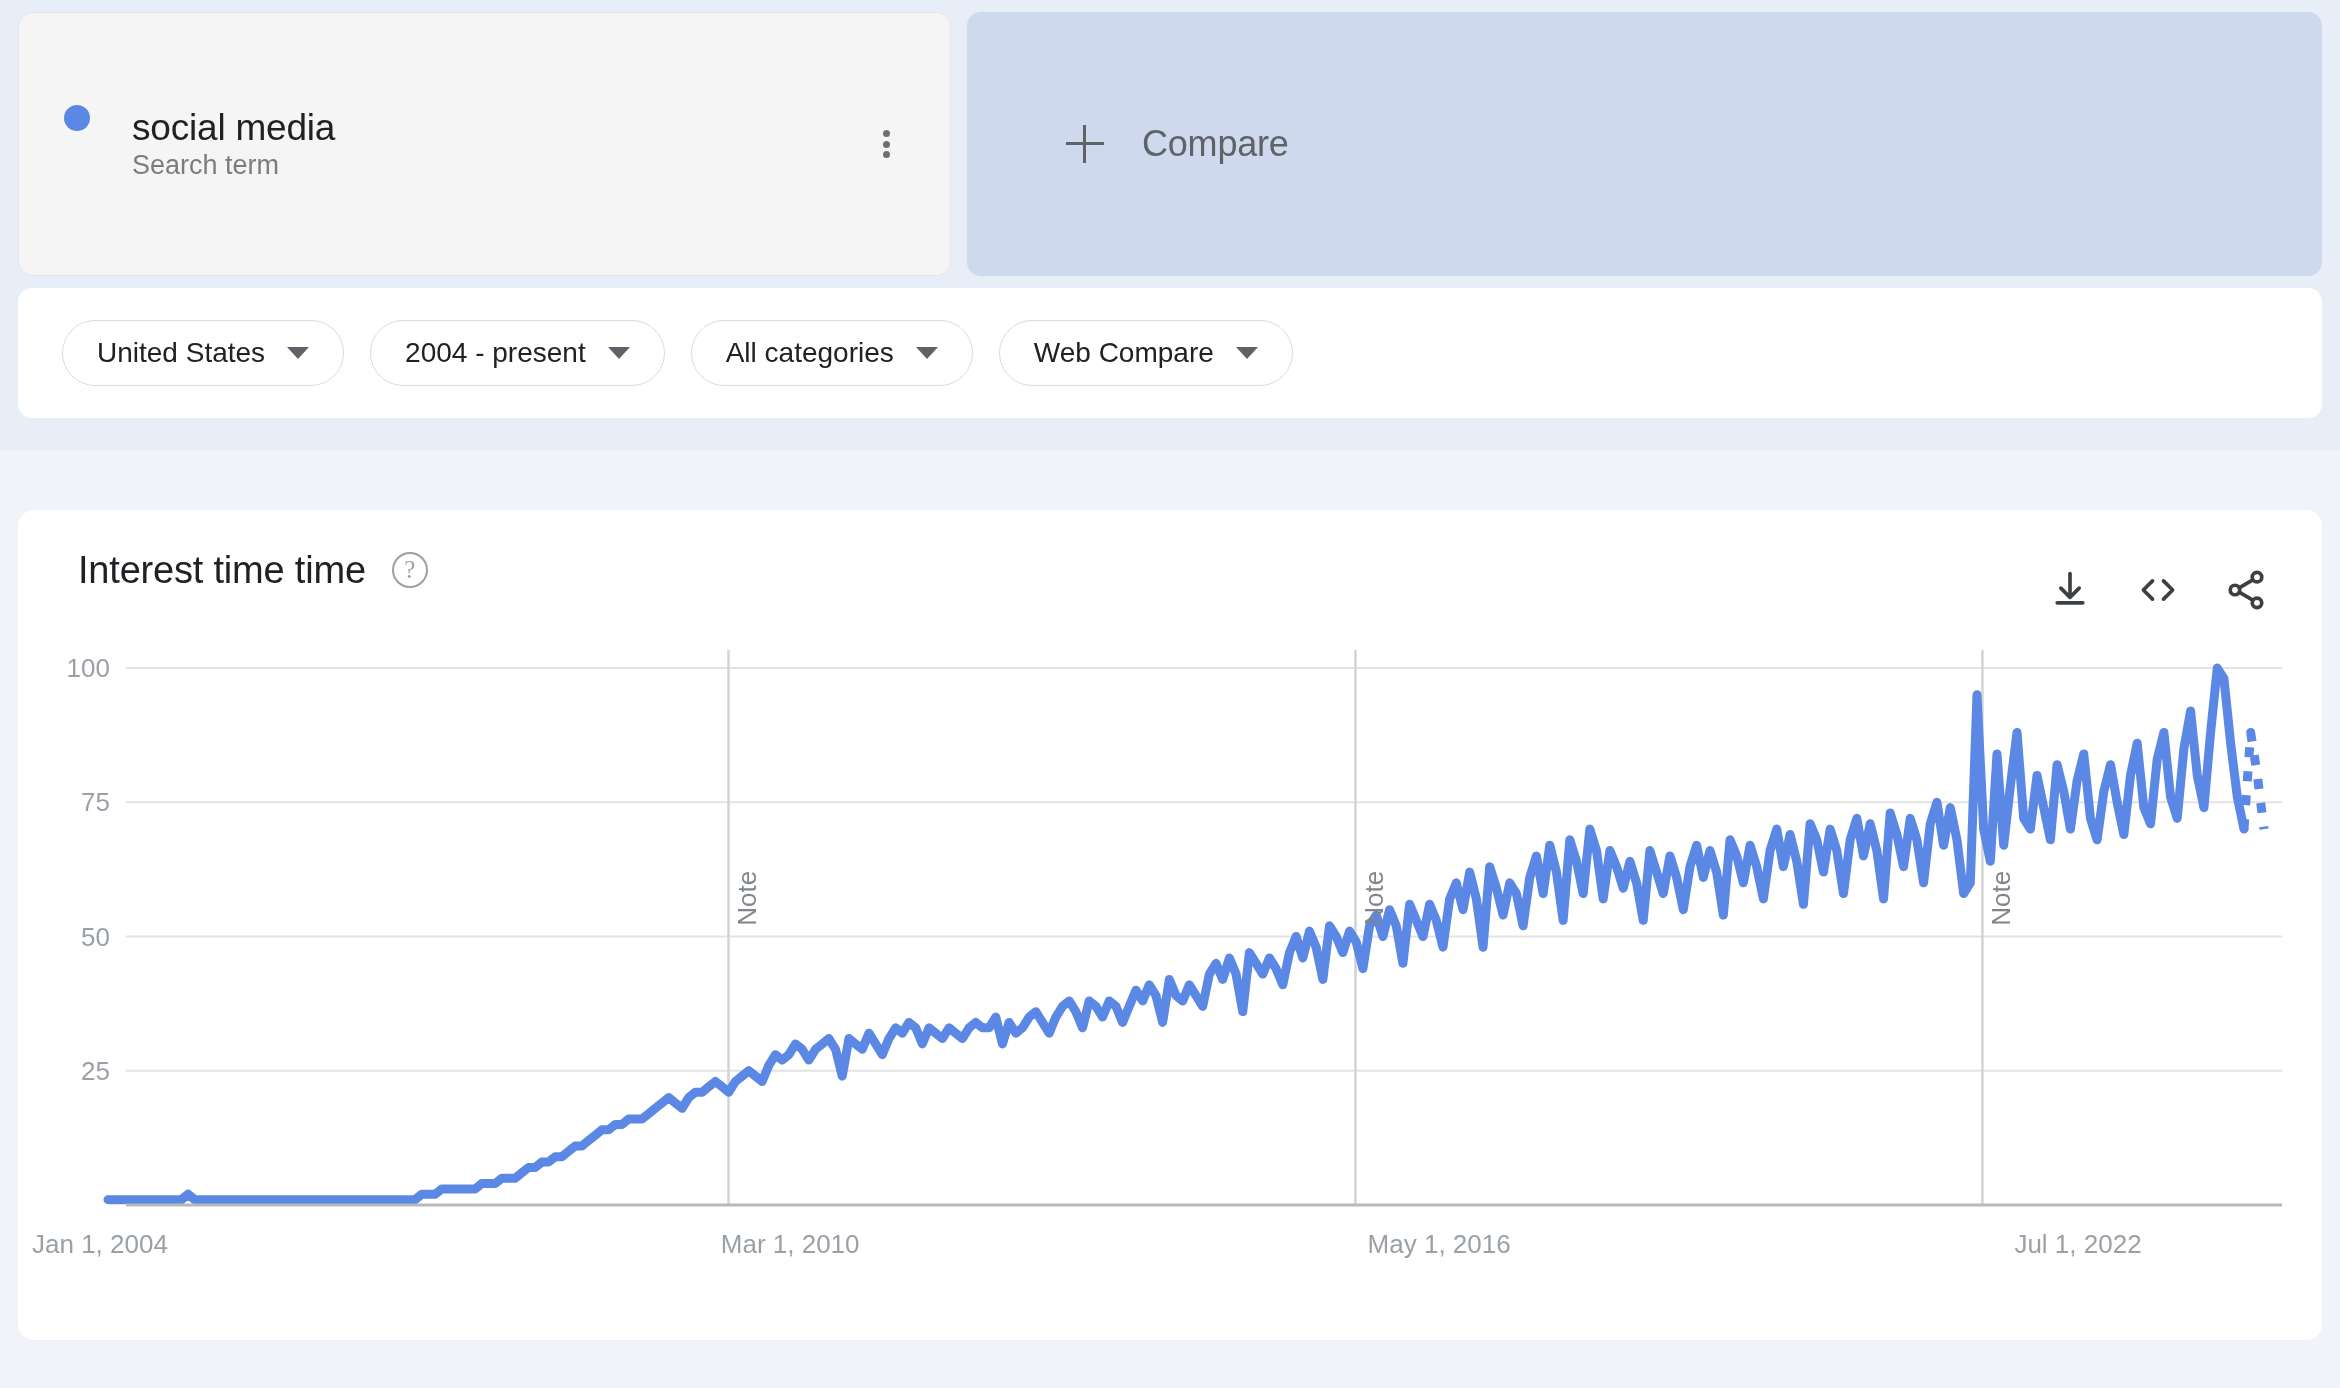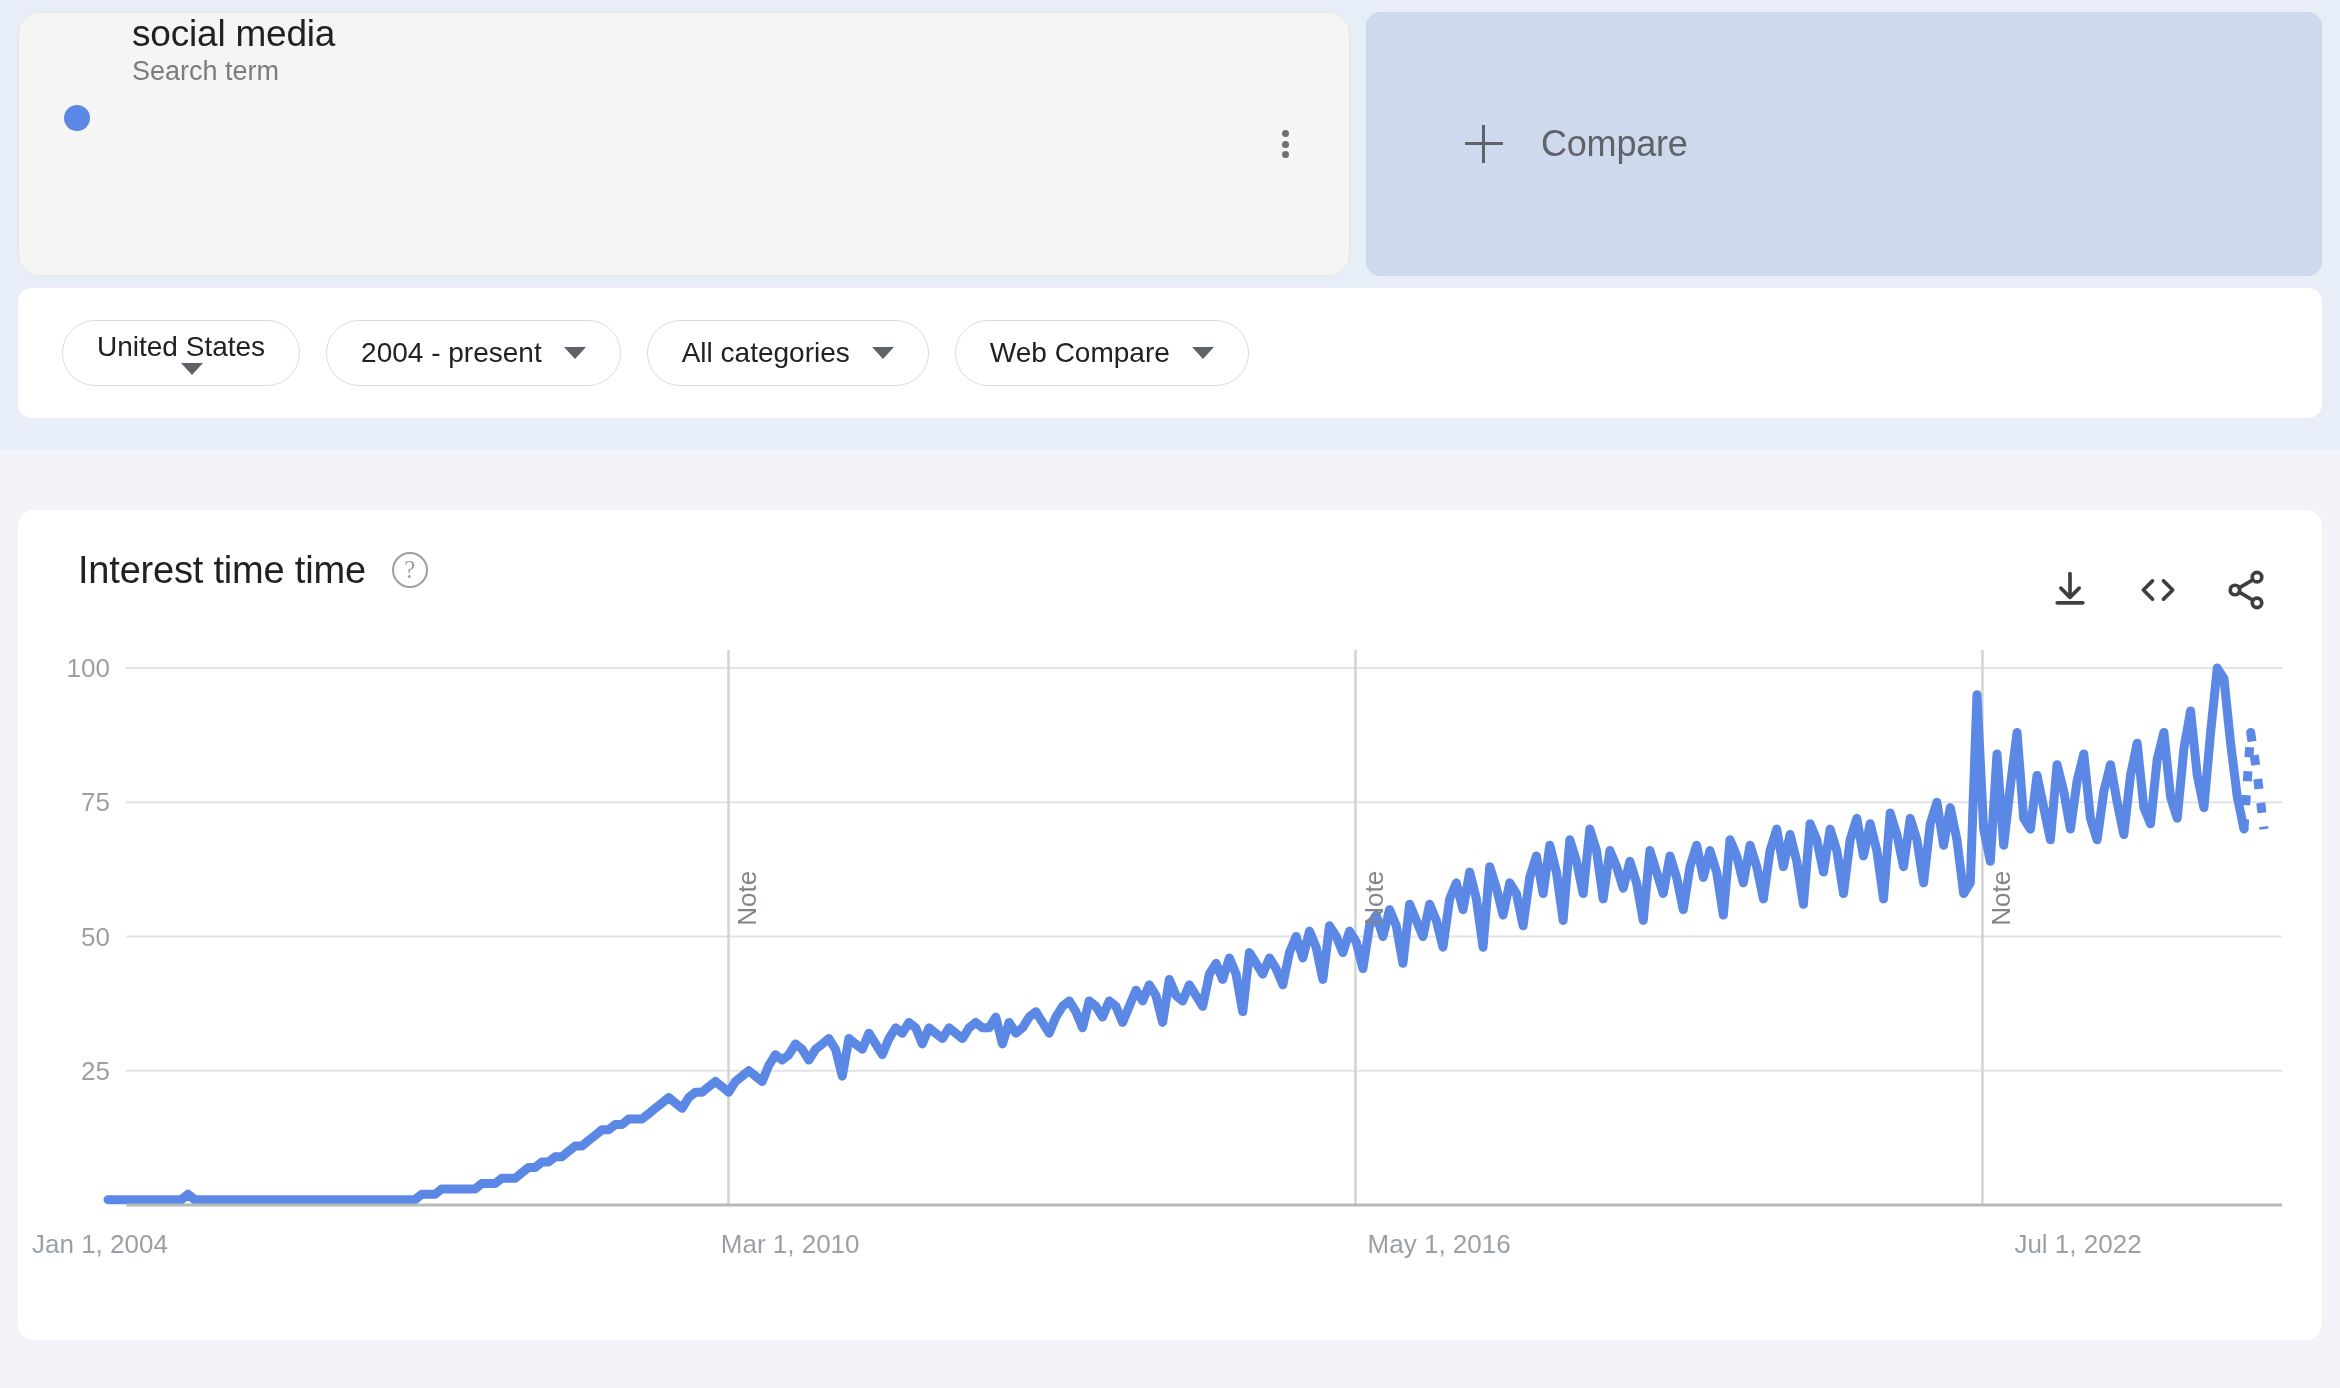--- a/index.html
+++ b/index.html
@@ -21,26 +21,26 @@
     background: #f1f3f8;
   }
 
   
   .query-row {
     position: absolute; left: 18px; top: 12px;
     width: 2304px; height: 264px;
     display: flex; gap: 16px;
   }
   .term-card {
-    width: 1332px; height: 264px;
+    width: 933px; height: 264px;
     background: #f5f5f5;
     border: 1px solid #e6e6e6;
-    border-radius: 21px;
+    border-radius: 14px;
     position: relative;
-    display: flex; align-items: flex-start;
+    display: flex; align-items: center;
   }
   .term-dot {
     width: 26px; height: 26px; border-radius: 50%;
     background: #5b87e5;
     margin-left: 45px; margin-right: 0;
     flex: 0 0 auto;
     align-self: flex-start;
     margin-top: 92px;
   }
   .term-text { margin-left: 42px; }
@@ -87,21 +87,21 @@
     position: absolute; left: 18px; top: 288px;
     width: 2304px; height: 130px;
     background: #ffffff; border-radius: 14px;
     display: flex; align-items: center;
   }
   .chip {
     height: 66px; border: 1px solid #dadce0; border-radius: 33px;
     display: flex; align-items: center; justify-content: center;
     padding: 0 34px; margin-left: 26px; cursor: pointer; background: #fff;
   }
-  .chip:first-child { margin-left: 44px; flex-direction: column; }
+  .chip:first-child { margin-left: 44px; }
   .chip-label { font-size: 28px; color: #202124; white-space: nowrap; }
   .caret {
     width: 0; height: 0; margin-left: 22px;
     border-left: 11px solid transparent;
     border-right: 11px solid transparent;
     border-top: 12px solid #5f6368;
   }
 
   
   .chart-card {

